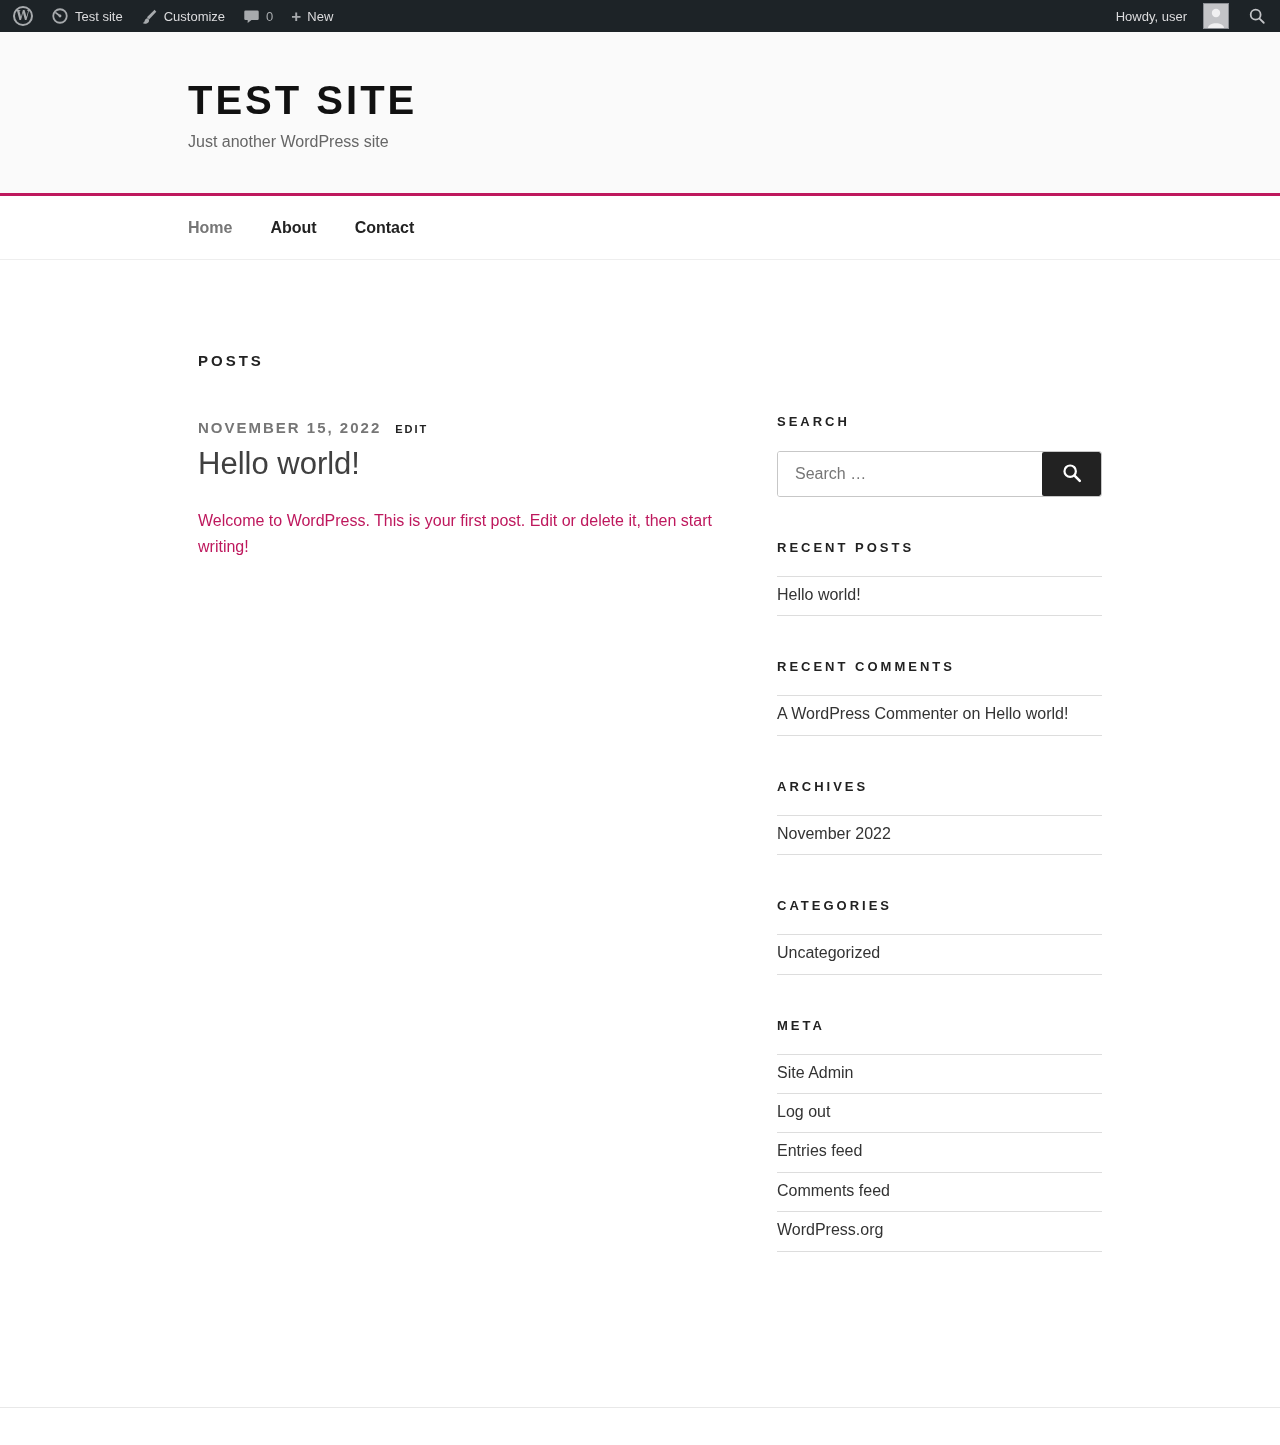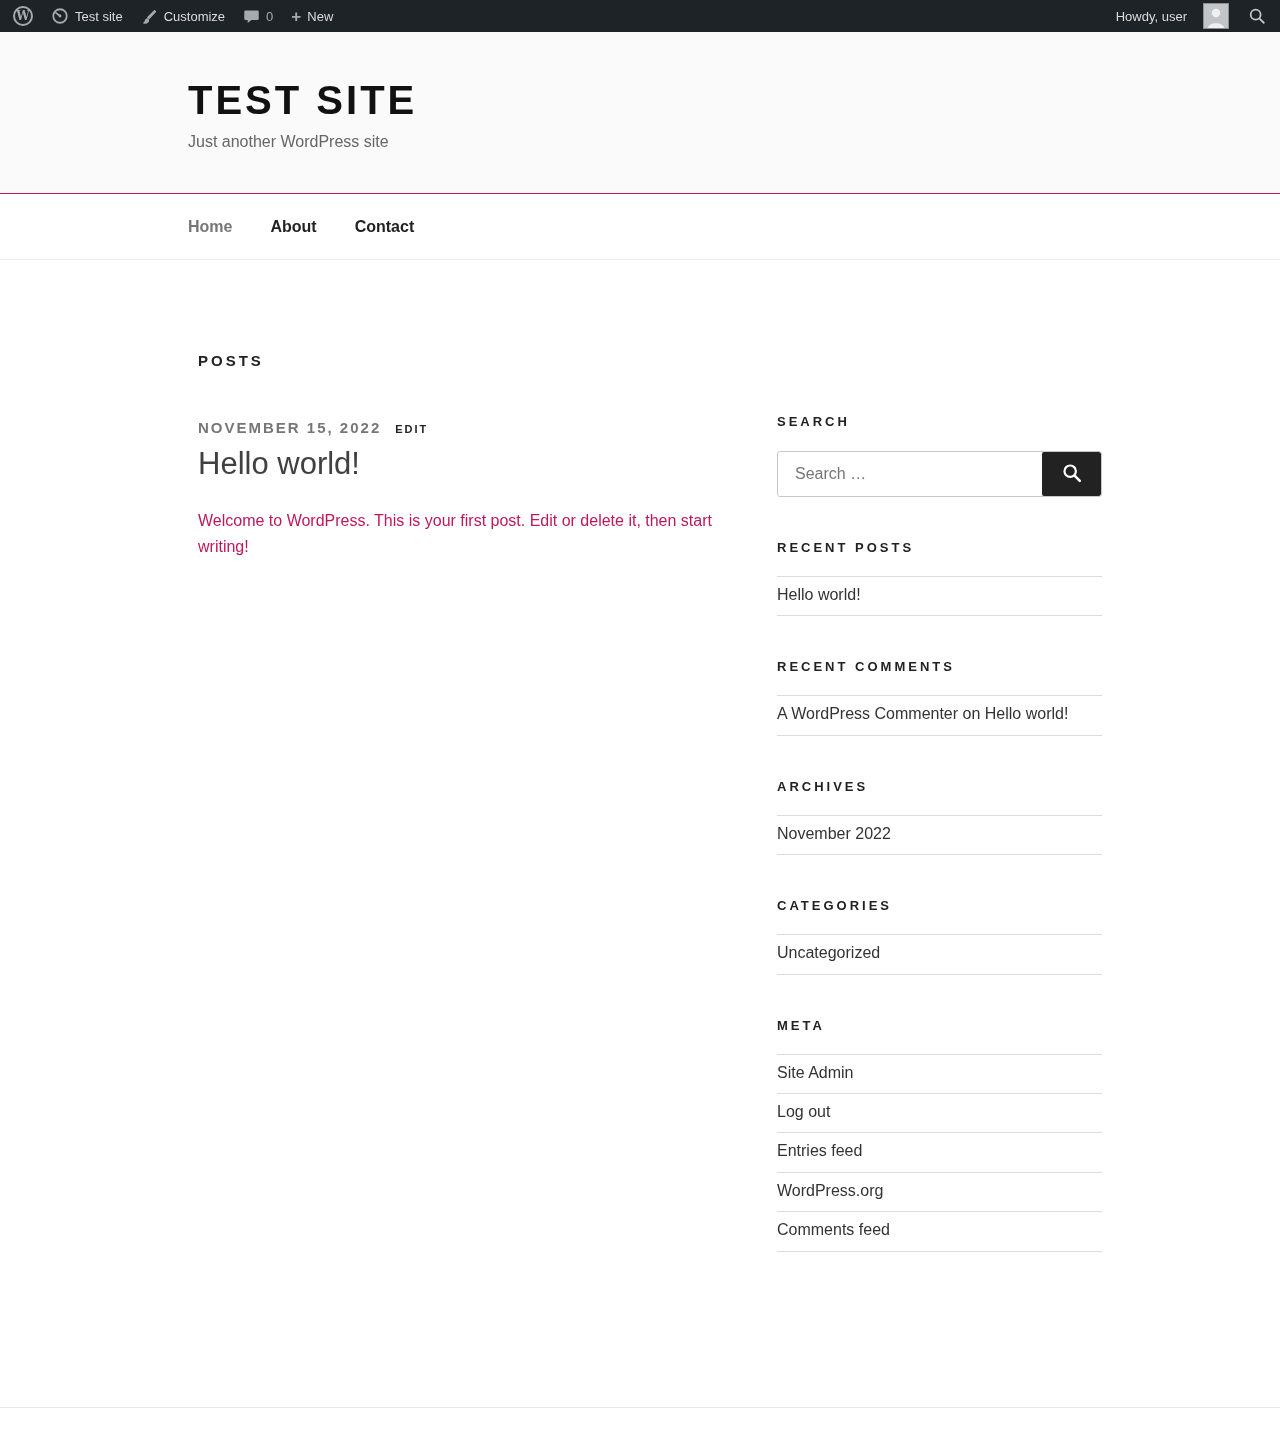--- a/index.html
+++ b/index.html
@@ -59,21 +59,21 @@
   .site-title a { color: #111; }
   .site-tagline {
     margin-top: 10px;
     font-size: 16px;
     color: #666;
   }
 
   
   .main-nav {
     background: #fff;
-    border-top: 1px solid #be185d;
+    border-top: 3px solid #be185d;
     border-bottom: 1px solid #eeeeee;
     height: 67px;
     display: flex;
     align-items: center;
   }
   .main-nav .container { display: flex; gap: 38px; align-items: center; }
   .nav-link { font-size: 16px; font-weight: 700; color: #222; }
   .nav-link.current { color: #767676; font-weight: 700; }
 
   
@@ -318,25 +318,25 @@
           <li>
             <a>Site Admin</a>
           </li>
           <li>
             <a>Log out</a>
           </li>
           <li>
             <a>Entries feed</a>
           </li>
           <li>
+            <a>Comments feed</a>
+          </li>
+          <li>
             <a>WordPress.org</a>
           </li>
-          <li>
-            <a>Comments feed</a>
-          </li>
         </ul>
       </div>
 
     </aside>
   </div>
 </main>
 
 <footer class="site-footer">
   
 </footer>

